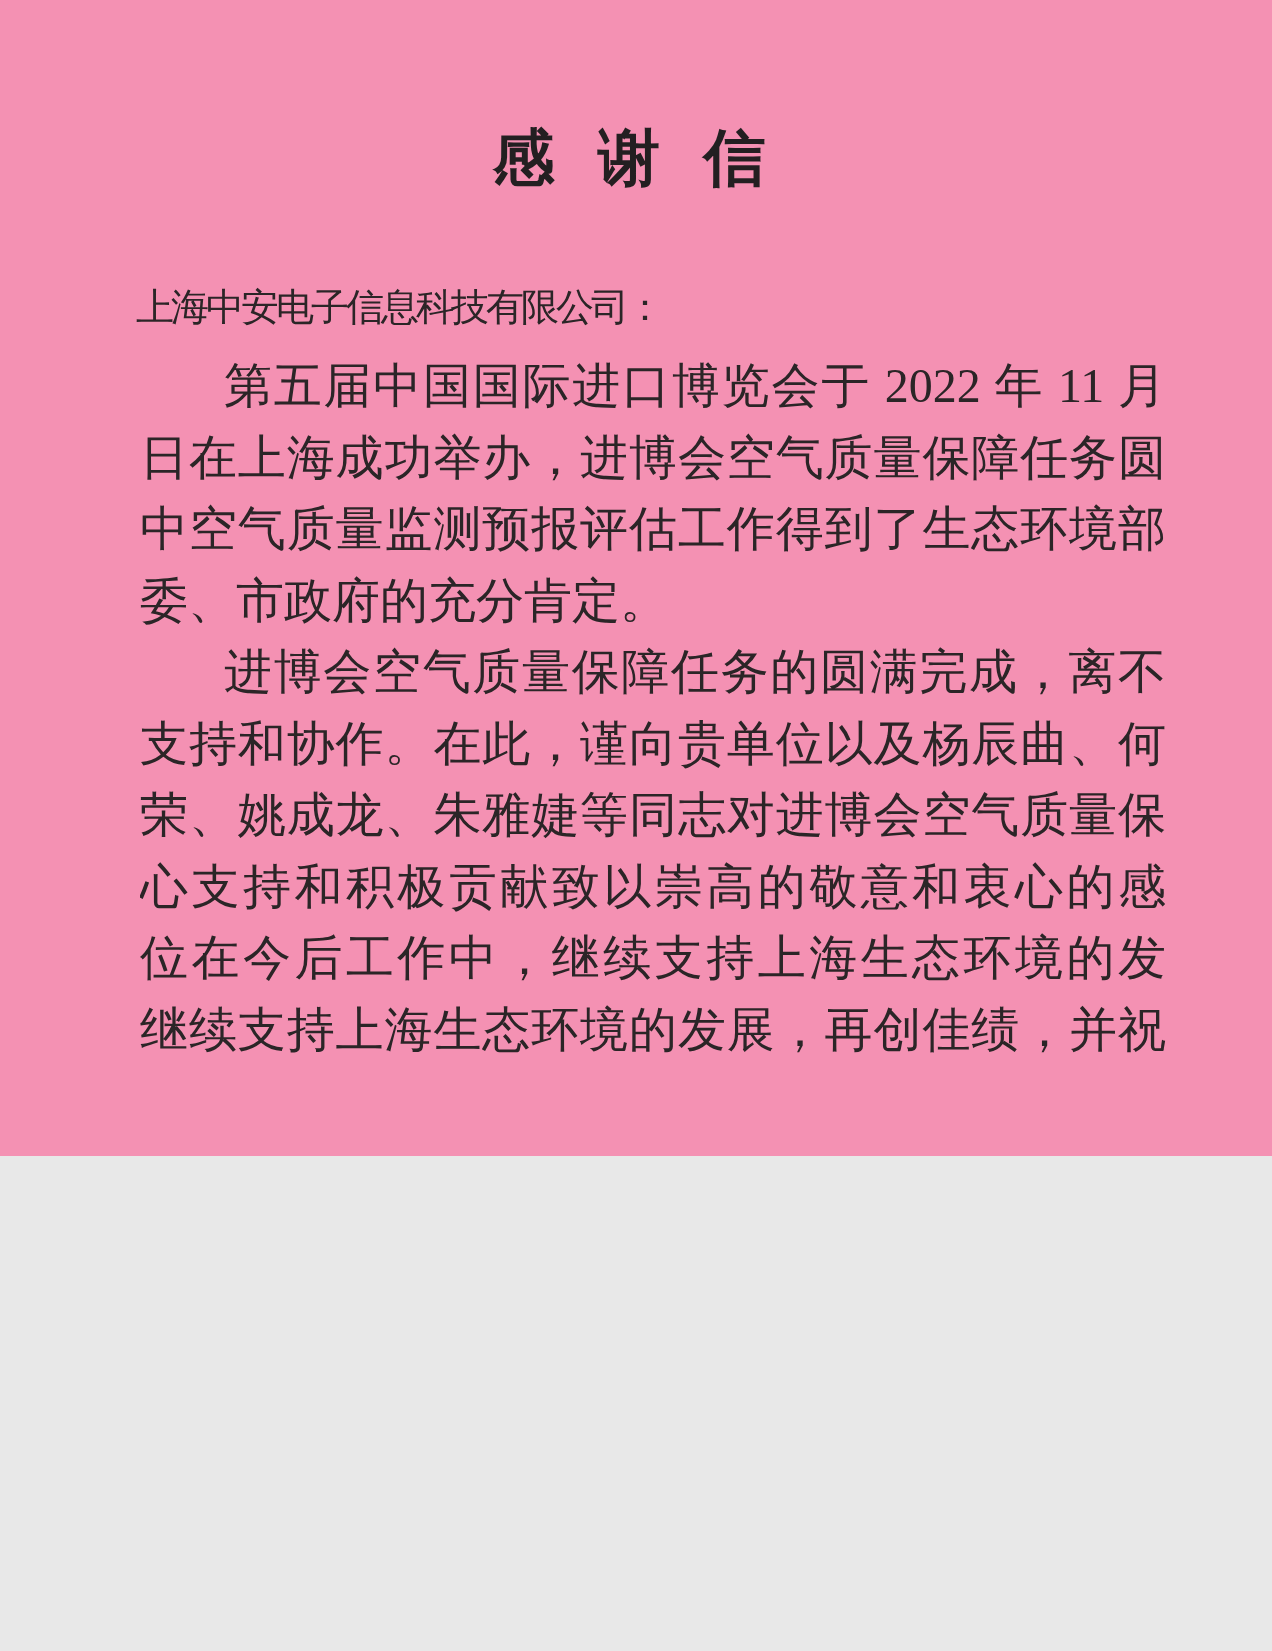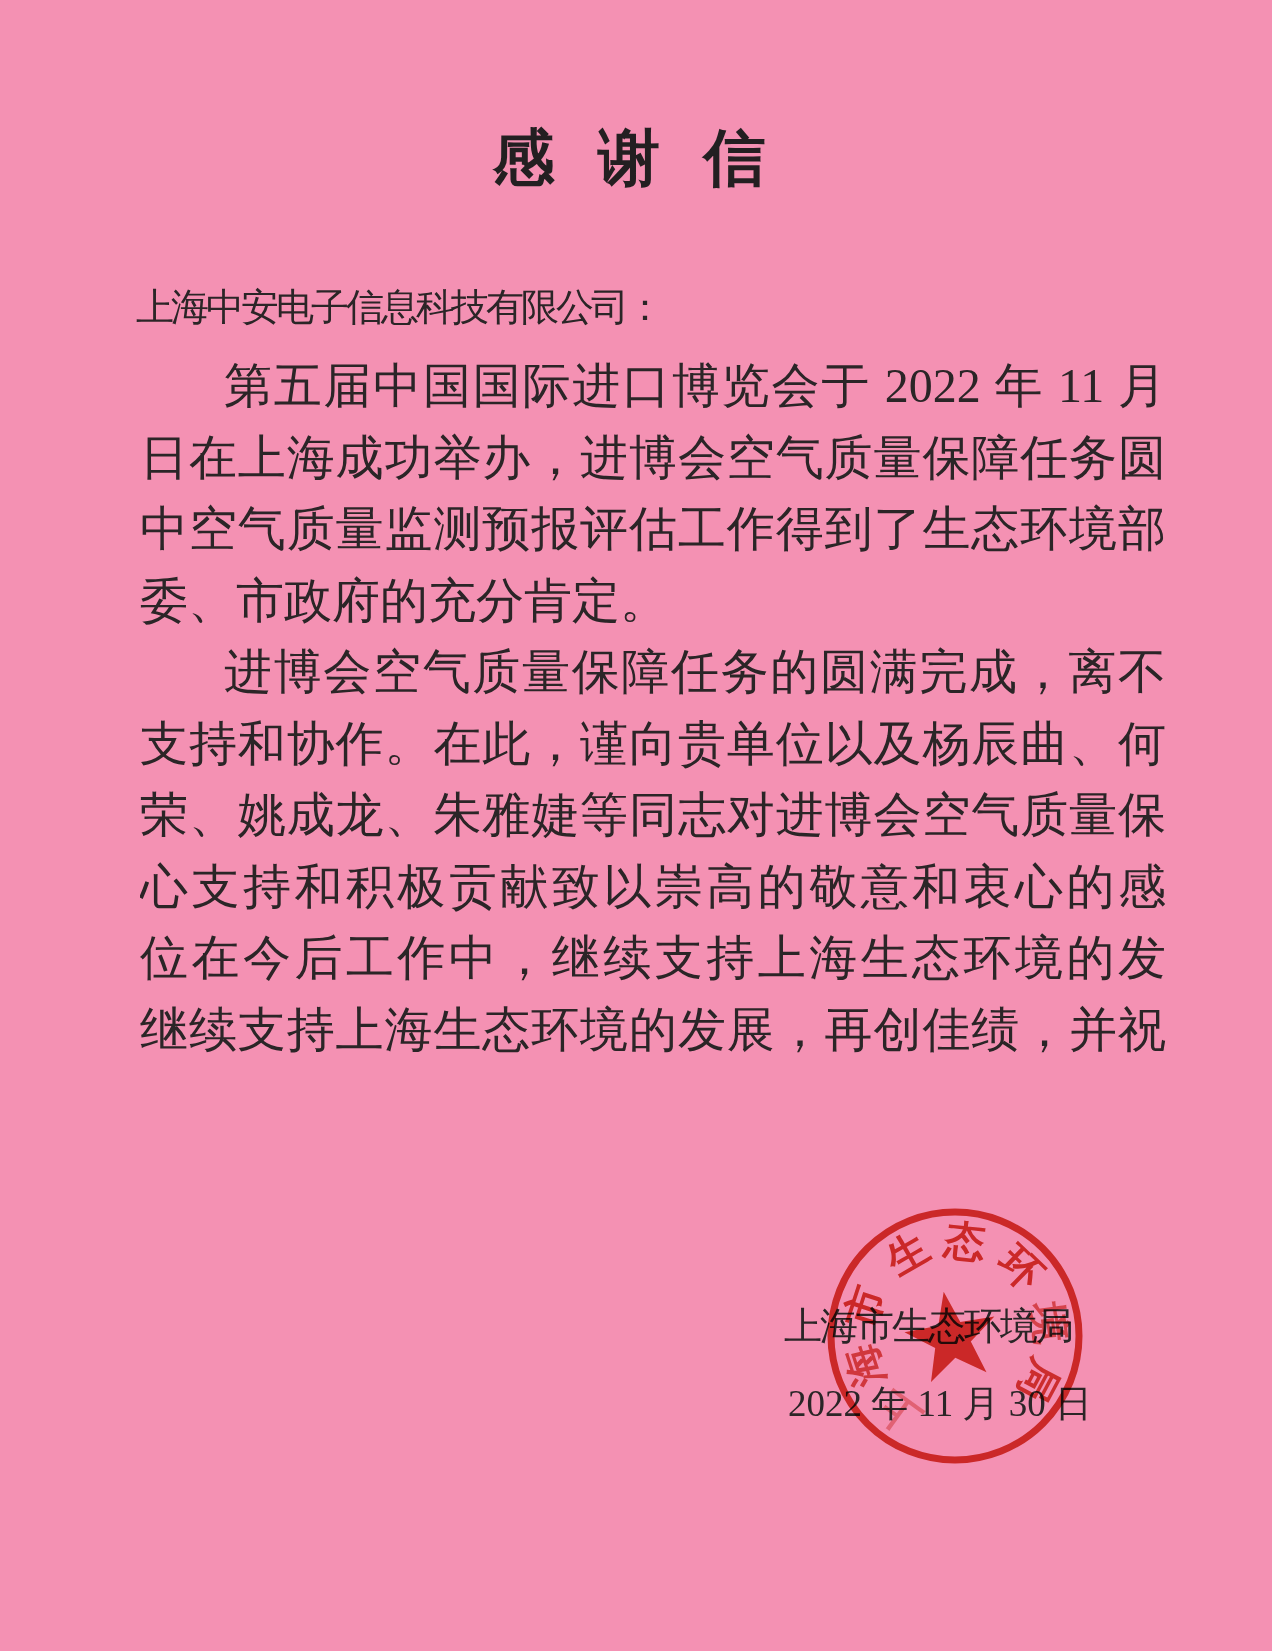--- a/index.html
+++ b/index.html
@@ -1,19 +1,19 @@
 <!DOCTYPE html>
 <html><head>
 <meta charset="utf-8">
 <style>
   html, body { margin: 0; padding: 0; background: #e8e8e8; }
   .page {
     position: relative;
     width: 1272px;
-    height: 1651px;
+    height: 1156px;
     background: #f491b3;
     overflow: hidden;
     font-family: "Liberation Serif", "DejaVu Serif", serif;
     color: #2b2527;
   }
   .title {
     position: absolute;
     top: 116px; left: 0; right: 0;
     text-align: center;
     font-size: 62px;

